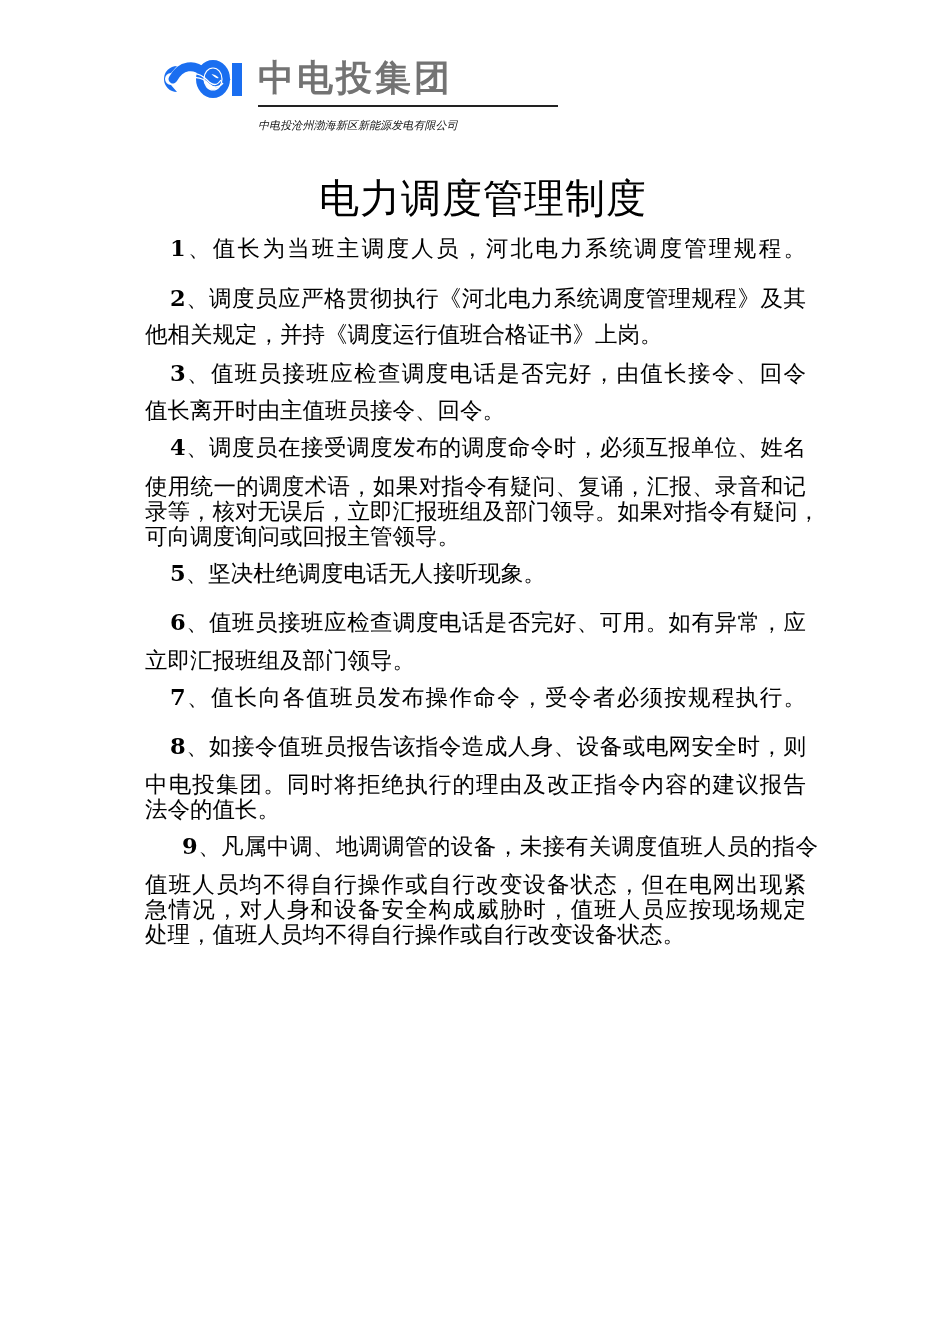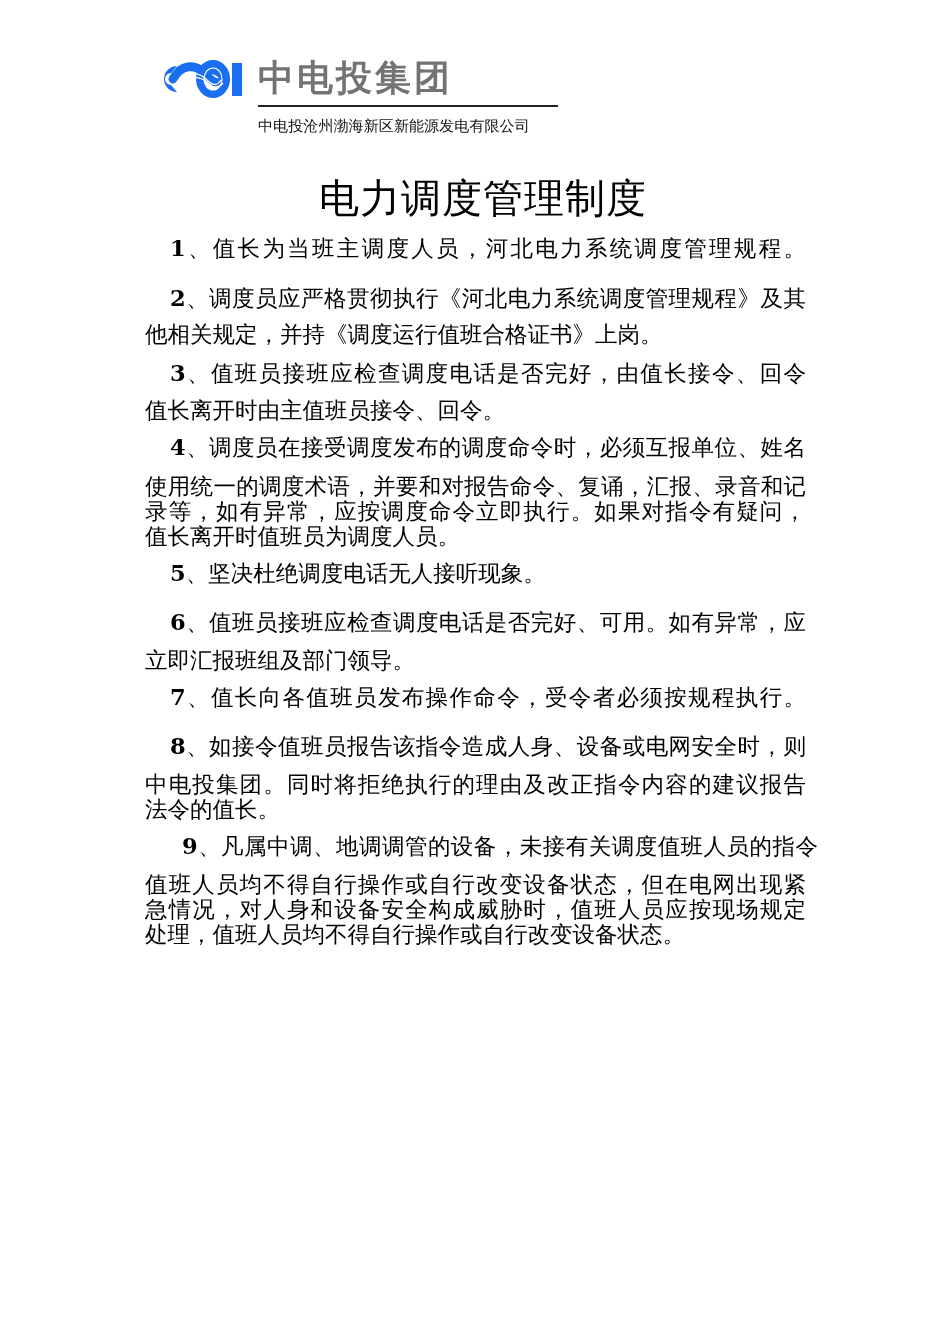--- a/index.html
+++ b/index.html
@@ -41,25 +41,26 @@
     width: 300px;
     height: 2px;
     background: #222222;
   }
   .brand-subtitle {
     position: absolute;
     left: 258px;
     top: 116px;
     width: 300px;
     font-family: "DejaVu Sans", "Liberation Sans", sans-serif;
-    font-size: 15px;
+    font-size: 11px;
     line-height: 20px;
     color: #111111;
     white-space: nowrap;
     letter-spacing: 0.1px;
+    font-style: italic;
   }
   .doc-title {
     position: absolute;
     left: 0;
     top: 172px;
     width: 950px;
     text-align: center;
     font-family: "DejaVu Sans", "Liberation Sans", sans-serif;
     font-size: 40px;
     line-height: 52px;
@@ -124,23 +125,23 @@
     <div class="line short" style="top:319px;">他相关规定，并持《调度运行值班合格证书》上岗。</div>
   </div>
 
   <div>
     <div class="line first" style="top:358px;"><span class="num">3</span><span>、值班员接班应检查调度电话是否完好，由值长接令、回令</span></div>
     <div class="line short" style="top:395px;">值长离开时由主值班员接令、回令。</div>
   </div>
 
   <div>
     <div class="line first" style="top:432px;"><span class="num">4</span><span>、调度员在接受调度发布的调度命令时，必须互报单位、姓名</span></div>
-    <div class="line" style="top:471px;">使用统一的调度术语，并要和对报告命令、复诵，汇报、录音和记</div>
-    <div class="line" style="top:496px;">录等，如有异常，应按调度命令立即执行。如果对指令有疑问，</div>
-    <div class="line short" style="top:521px;">值长离开时值班员为调度人员。</div>
+    <div class="line" style="top:471px;">使用统一的调度术语，如果对指令有疑问、复诵，汇报、录音和记</div>
+    <div class="line" style="top:496px;">录等，核对无误后，立即汇报班组及部门领导。如果对指令有疑问，</div>
+    <div class="line short" style="top:521px;">可向调度询问或回报主管领导。</div>
   </div>
 
   <div>
     <div class="line first short" style="top:558px;"><span class="num">5</span><span>、坚决杜绝调度电话无人接听现象。</span></div>
   </div>
 
   <div>
     <div class="line first" style="top:607px;"><span class="num">6</span><span>、值班员接班应检查调度电话是否完好、可用。如有异常，应</span></div>
     <div class="line short" style="top:645px;">立即汇报班组及部门领导。</div>
   </div>

